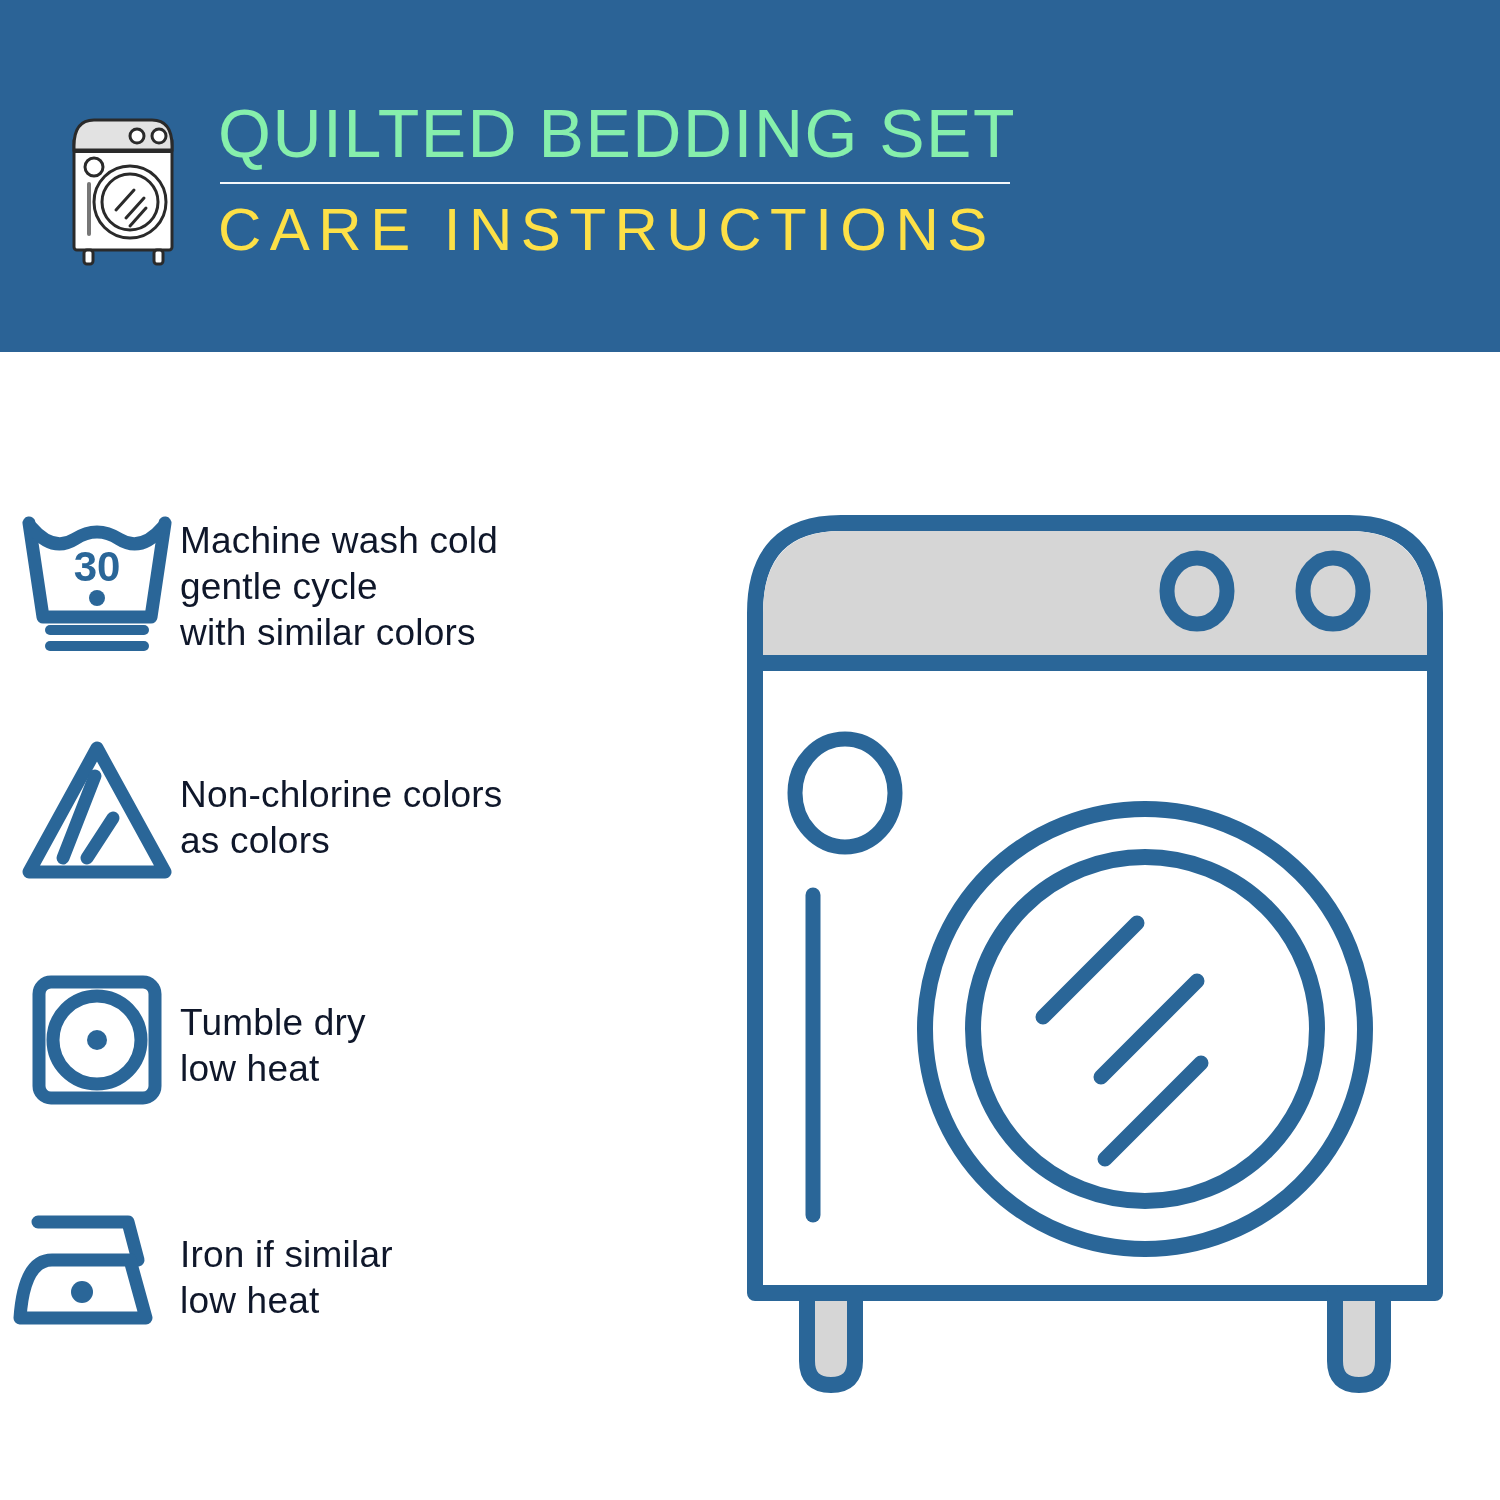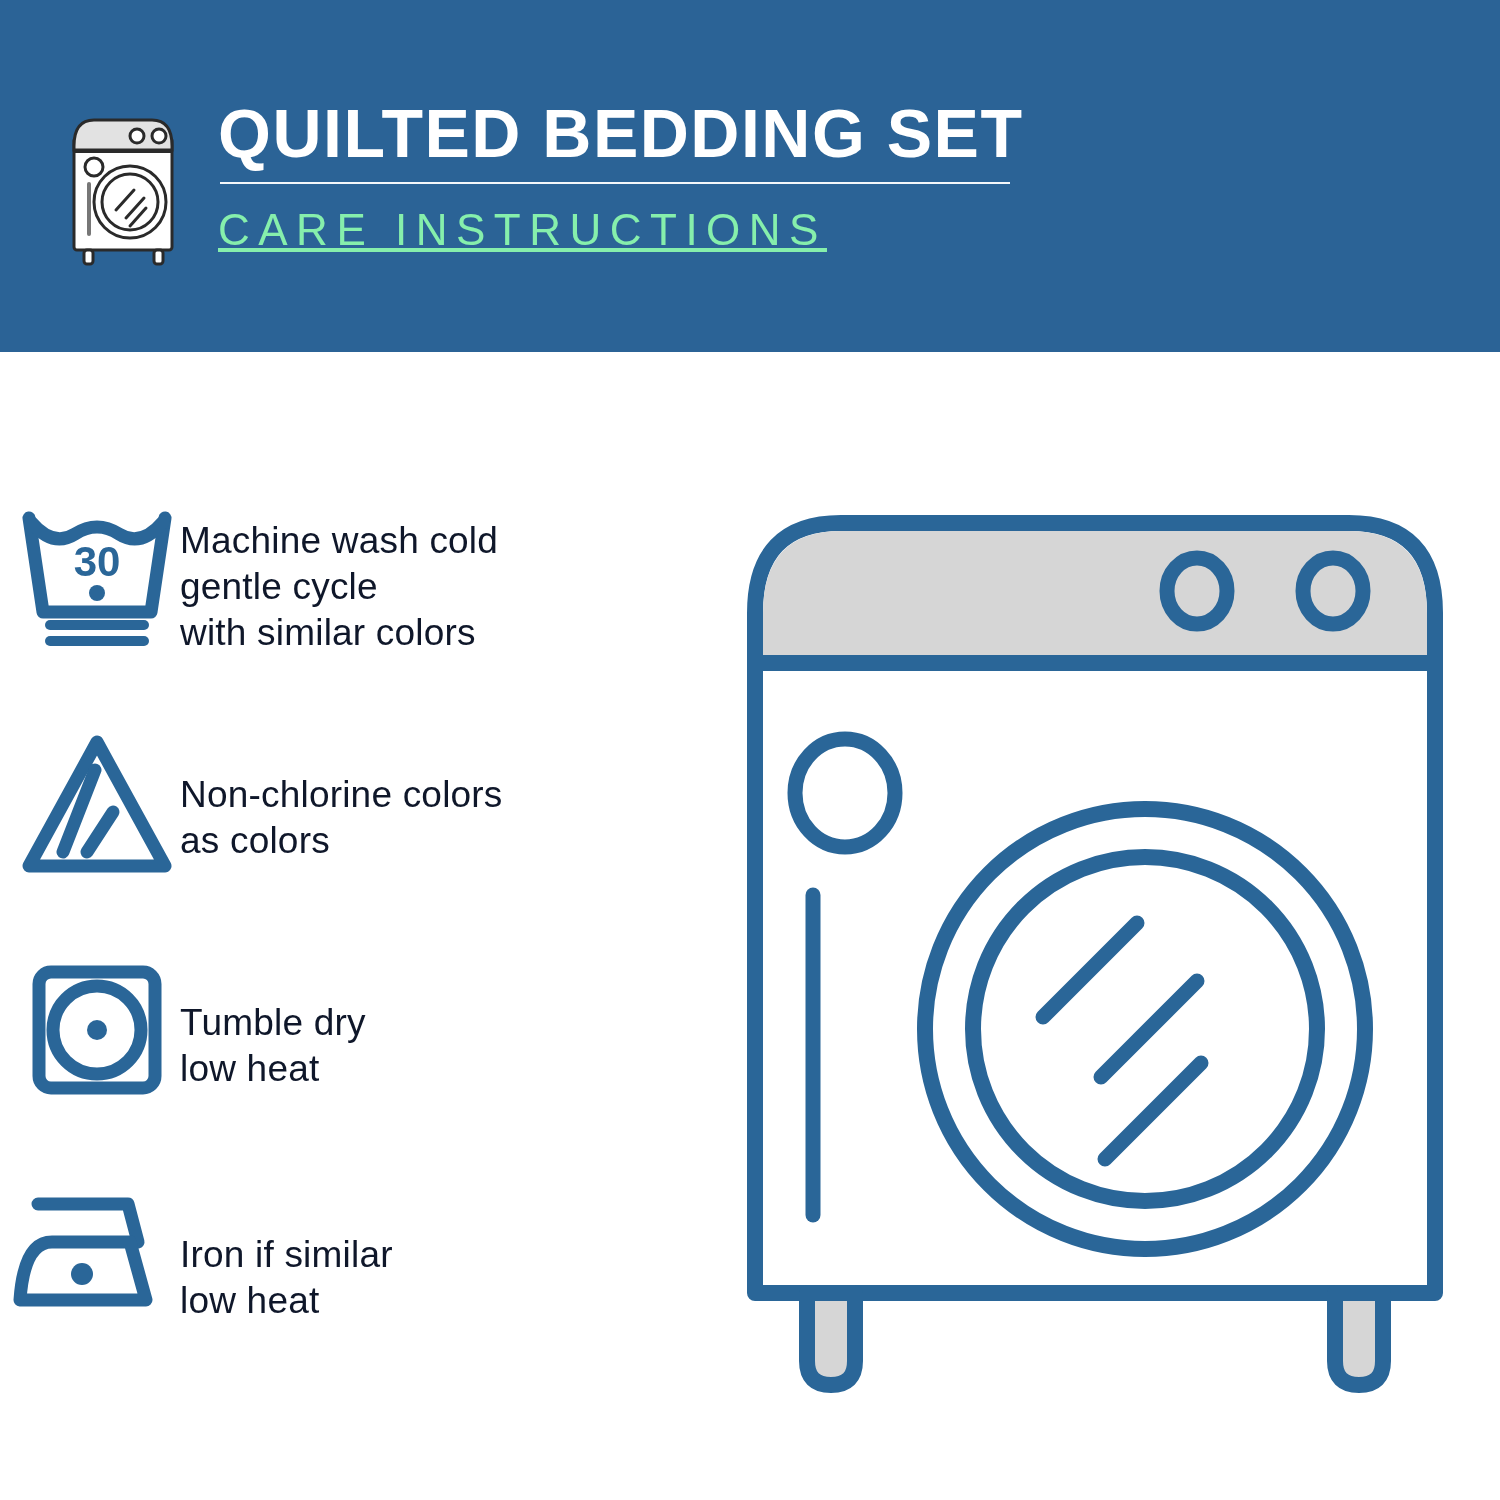--- a/index.html
+++ b/index.html
@@ -20,58 +20,58 @@
   .header-logo {
     position: absolute; left: 64px; top: 104px;
     width: 120px; height: 160px;
   }
   .header-text {
     position: absolute; left: 218px; top: 92px;
     width: 800px;
   }
   .title-main {
     font-size: 68px;
-    font-weight: 700;
-    color: #ffffff;
+    font-weight: 400;
+    color: #86efac;
     letter-spacing: 1.5px;
     line-height: 82px;
     white-space: nowrap;
   }
   .title-divider {
     width: 790px; height: 2px;
     background: #ffffff;
     margin: 8px 0 10px 2px;
     opacity: .95;
   }
   .title-sub {
-    font-size: 44px;
+    font-size: 60px;
     font-weight: 300;
-    color: #86efac;
+    color: #fde047;
     letter-spacing: 8.5px;
     line-height: 72px;
     white-space: nowrap;
-    text-decoration: underline;
   }
 
   
   .care-list {
     position: absolute; left: 0; top: 500px;
     width: 720px;
   }
   .care-row {
     position: relative;
     display: flex;
     align-items: flex-start;
     height: 230px;
   }
   .care-symbol {
     position: relative;
     width: 180px; min-width: 180px;
     height: 160px;
     display: flex;
+    align-items: center;
     justify-content: center;
     padding-left: 14px;
   }
   .care-label {
     font-size: 37px;
     line-height: 46px;
     color: #0f172a;
     font-weight: 400;
     padding-top: 24px;
     letter-spacing: .2px;

